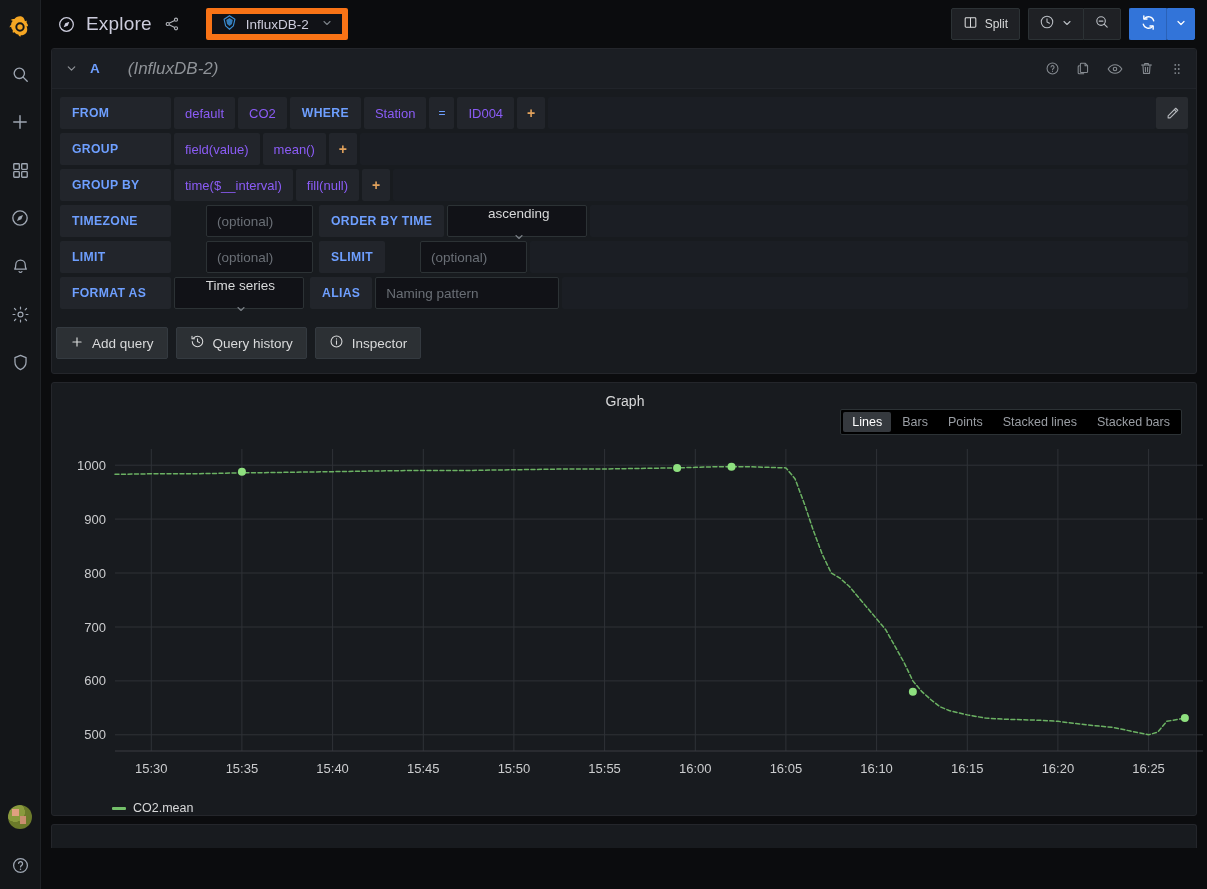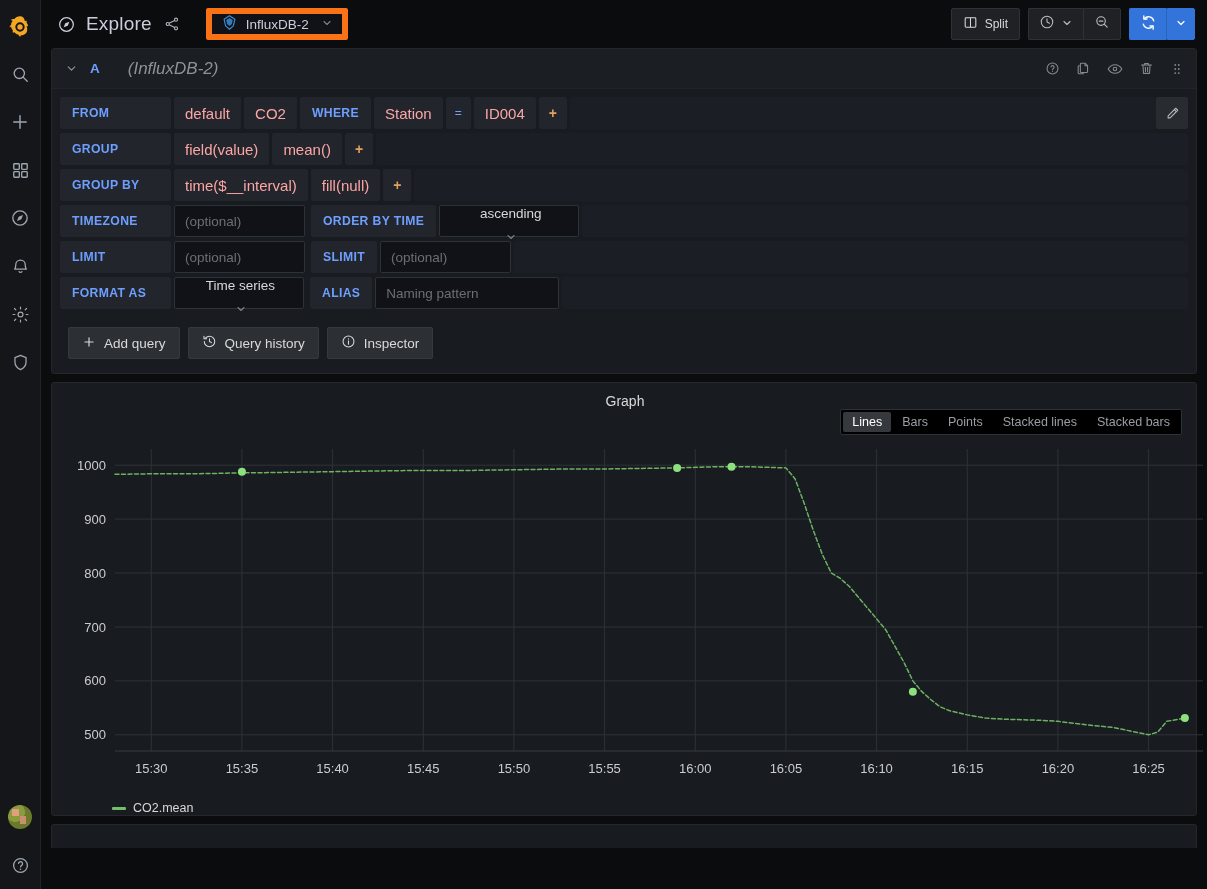--- a/index.html
+++ b/index.html
@@ -120,52 +120,52 @@
   .seg-label {
     display: flex; align-items: center; justify-content: flex-start;
     background: #22252b; color: #6e9fff;
     font-size: 12.2px; font-weight: 600; letter-spacing: .35px;
     padding: 0 12px; border-radius: 2px; margin-right: 3px;
     cursor: pointer; white-space: nowrap;
   }
   .seg-label.fixed-110 { width: 111px; }
   .seg-val {
     display: flex; align-items: center;
-    background: #22252b; color: #fca5a5;
-    font-size: 15px; padding: 0 11px; border-radius: 2px; margin-right: 3px;
+    background: #22252b; color: #8b5cf6;
+    font-size: 13px; padding: 0 11px; border-radius: 2px; margin-right: 3px;
     cursor: pointer; white-space: nowrap;
   }
   .seg-val.op { color: #6e9fff; padding: 0 9px; font-size: 12px; }
   .seg-plus { color: #e2a25c; font-weight: 600; padding: 0 10px; font-size: 14px; }
   .seg-fill {
     flex: 1 1 auto; background: #1b1e24; border-radius: 2px; min-width: 0;
   }
   .seg-input {
     background: #111217; border: 1px solid #2c3235; border-radius: 2px;
     height: 32px; display: flex; align-items: center;
     padding: 0 10px; font-size: 13.5px; color: #6a6f76;
     margin-right: 3px; cursor: text;
   }
-  .seg-input.w-130 { width: 131px; }
+  .seg-input.w-130 { width: 107px; margin-left: 32px; }
   .seg-select {
     background: #111217; border: 1px solid #2c3235; border-radius: 2px;
     height: 32px; display: flex; align-items: center; justify-content: space-between;
     padding: 0 9px 0 12px; font-size: 13.5px; color: #d8d9da;
     margin-right: 3px; cursor: pointer; gap: 10px; flex-direction: column;
   }
   .seg-select .cv { color: #7b8087; display: flex; }
   .qrow .gap3 { width: 3px; flex: 0 0 3px; }
   .pencil-btn {
     width: 32px; height: 32px; margin-left: auto;
     background: #282b30; border-radius: 2px;
     display: flex; align-items: center; justify-content: center;
     color: #b6b9bd; cursor: pointer;
   }
 
-  .query-footer { display: flex; gap: 8px; padding: 4px 8px 14px 16px; }
+  .query-footer { display: flex; gap: 8px; padding: 4px 8px 14px 4px; }
   .fbtn {
     height: 32px; display: flex; align-items: center; gap: 8px;
     background: #2c3034; border: 1px solid #343a40; border-radius: 2px;
     padding: 0 13px; font-size: 13.5px; color: #d8d9da; cursor: pointer;
   }
 
   
   .graph-panel { padding: 0; }
   .graph-head {
     height: 36px; display: flex; align-items: center;

